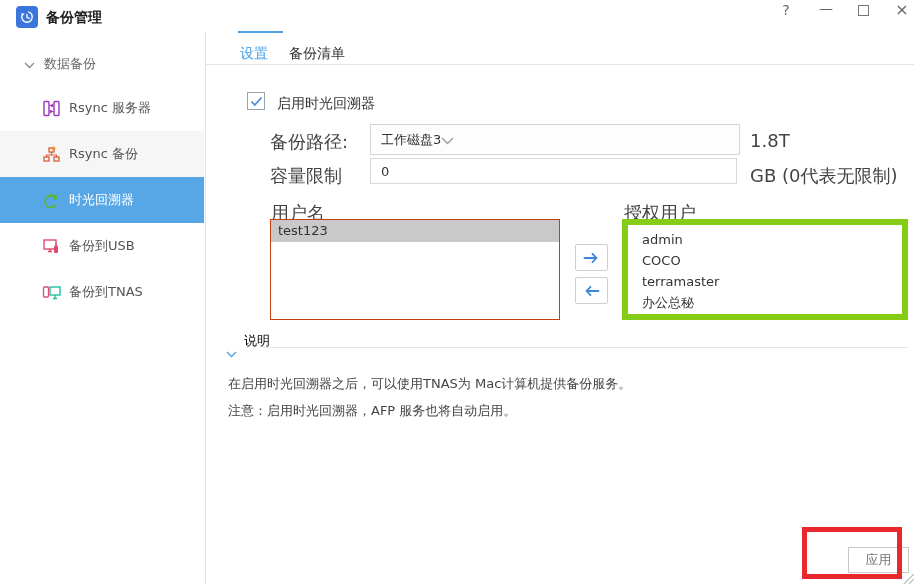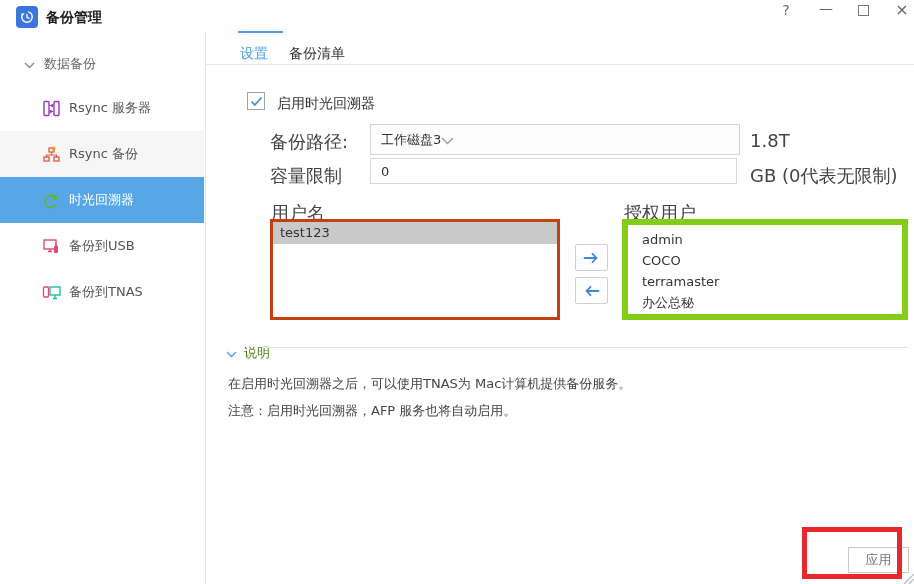--- a/index.html
+++ b/index.html
@@ -52,34 +52,34 @@
   .select-box .sel-text { font-size:13px; color:#333; }
   .path-cap { left:750px; top:130px; }
 
   .lbl-quota { left:270px; top:164px; }
   .quota-input { left:370px; top:158px; width:367px; height:26px; border:1px solid #d9d9d9; background:#fff;
                  font-size:13px; color:#333; padding:0 10px; font-family:inherit; outline:none; }
   .quota-hint { left:750px; top:164px; }
 
   .lbl-users { left:271px; top:201px; }
   .lbl-auth  { left:624px; top:201px; }
-  .userlist { left:270px; top:219px; width:290px; height:101px; border:3px solid #c2410c; background:#fff; overflow:hidden; }
+  .userlist { left:270px; top:219px; width:290px; height:101px; border:1px solid #c2410c; background:#fff; overflow:hidden; }
   .userlist .row { height:22px; line-height:22px; padding-left:7px; font-size:13px; color:#333; cursor:pointer; }
   .userlist .row.sel { background:#c9c9c9; }
   .authlist { left:622px; top:219px; width:286px; height:101px; border:6px solid #84cc16; background:#fff; overflow:hidden; padding-top:4px; }
   .authlist .row { height:21px; line-height:21px; padding-left:14px; font-size:13px; color:#333; cursor:pointer; }
 
   .xfer-btn { left:575px; width:33px; height:27px; background:#fff; border:1px solid #cfcfcf; border-radius:2px;
               display:flex; align-items:center; justify-content:center; cursor:pointer; }
   .xfer-right { top:244px; }
   .xfer-left  { top:277px; }
 
   
   .note-chev { left:226px; top:343px; }
-  .note-title { left:244px; top:344px; font-size:13px; color:#4d7c0f; cursor:pointer; }
+  .note-title { left:244px; top:332px; font-size:13px; color:#000000; cursor:pointer; }
   .note-line-rule { left:262px; top:347px; width:646px; height:1px; background:#e3e3e3; }
   .note-text { font-size:13px; color:#444; }
   .note-1 { left:228px; top:375px; }
   .note-2 { left:228px; top:402px; }
 
   
   .apply-btn { left:848px; top:547px; width:61px; height:26px; background:#fff; border:1px solid #c8c8c8;
                font-size:13px; color:#777; display:flex; align-items:center; justify-content:center; cursor:pointer; }
   .red-annotation { left:802px; top:527px; width:100px; height:52px; border:5px solid #e8282c; z-index:10; pointer-events:none; }
   .resize-grip { left:901px; top:569px; }

